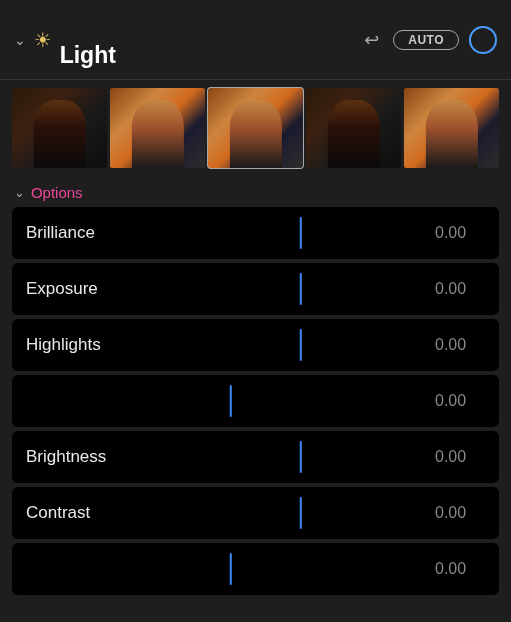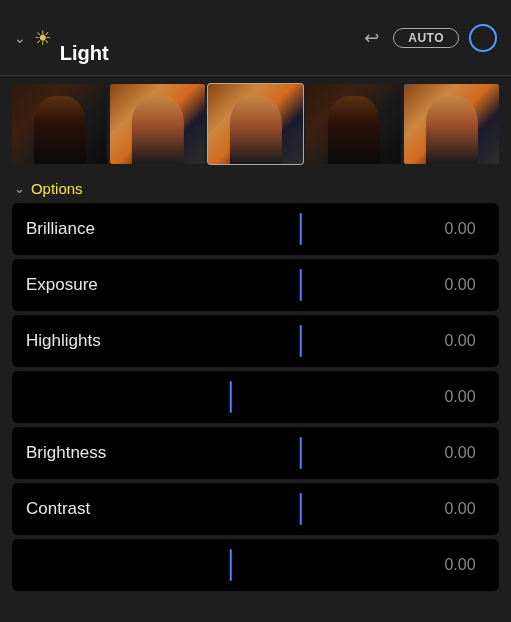--- a/index.html
+++ b/index.html
@@ -44,21 +44,21 @@
       color: #aaa;
       font-size: 14px;
     }
 
     .sun-icon {
       color: #e0c060;
       font-size: 20px;
     }
 
     .header-title {
-      font-size: 20px;
+      font-size: 23px;
       font-weight: 600;
       color: #ffffff;
       margin-top: 32px;
     }
 
     .header-controls {
       display: flex;
       align-items: center;
       gap: 10px;
     }
@@ -153,21 +153,21 @@
       padding: 8px 14px 6px 14px;
     }
 
     .options-chevron {
       color: #aaa;
       font-size: 13px;
     }
 
     .options-label {
       font-size: 15px;
-      color: #fde047;
+      color: #ec4899;
       font-weight: 500;
     }
 
     
     .sliders-container {
       display: flex;
       flex-direction: column;
       padding: 0 12px;
       gap: 2px;
     }
@@ -206,21 +206,21 @@
       border-radius: 2px;
       position: absolute;
       left: 50%;
       transform: translateX(-50%);
     }
 
     .slider-value {
       font-size: 16px;
       color: #888;
       min-width: 50px;
-      text-align: center;
+      text-align: left;
     }
   </style>
 </head>
 <body>
 
 <div class="panel">
 
   <div class="header">
     <div class="header-left">
       <span class="chevron-icon">⌄</span>

